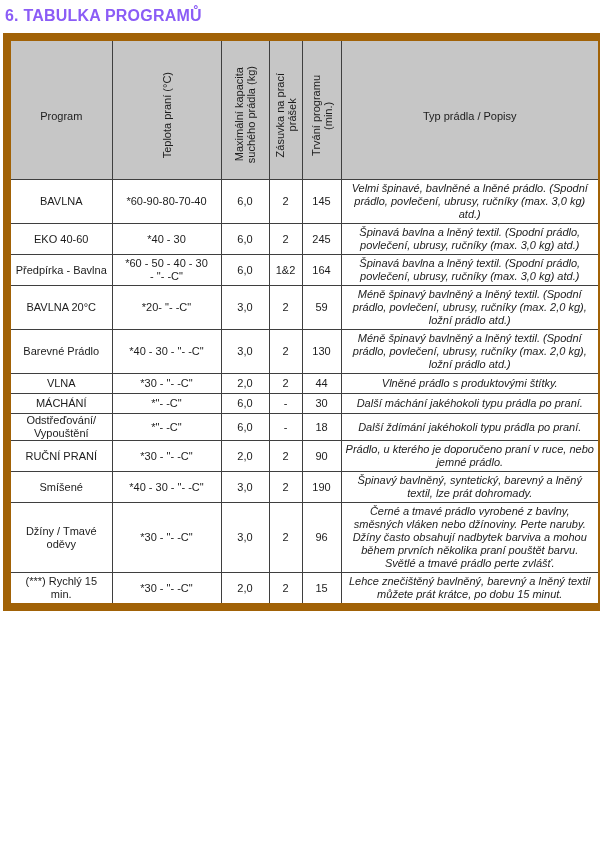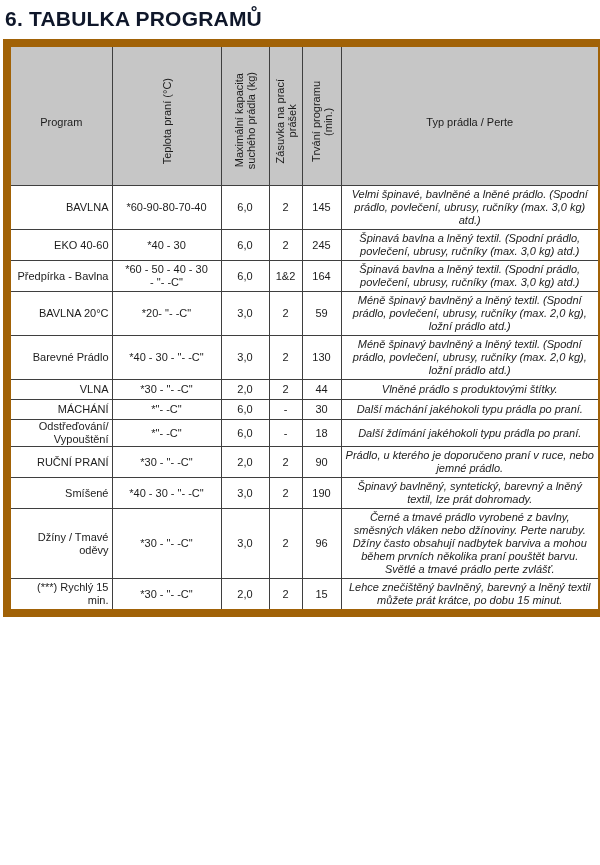--- a/index.html
+++ b/index.html
@@ -7,25 +7,25 @@
     width: 600px;
     height: 865px;
     box-sizing: border-box;
     padding: 5px 2px 0 3px;
     background: #ffffff;
     color: #1c1c1c;
     font-family: "Liberation Sans", sans-serif;
     overflow: hidden;
   }
   .page-title {
-    font-size: 21px;
+    font-size: 16px;
     font-weight: bold;
     letter-spacing: 0.2px;
     margin: 2px 0 8px 2px;
-    color: #0f172a;
+    color: #8b5cf6;
   }
   table.program-table {
     border-collapse: collapse;
     table-layout: fixed;
     width: 595px;
     border: 8px solid #a16207;
   }
   .program-table th, .program-table td {
     border: 1px solid #3f3f3f;
     text-align: center;
@@ -44,21 +44,21 @@
     font-size: 11px;
   }
   .vert-label {
     display: inline-block;
     writing-mode: vertical-rl;
     transform: rotate(180deg);
     white-space: pre-line;
     line-height: 12px;
   }
   td.c-description { padding: 2px 3px; font-style: italic; }
-  td.c-program { padding: 0 3px; text-align: right; }
+  td.c-program { padding: 0 3px; }
   td.c-temperature { padding: 2px 3px; margin-top: 24px; }
 </style>
 </head>
 <body>
 
 <div class="page">
   <div class="page-title">6. TABULKA PROGRAMŮ</div>
 
   <table class="program-table">
     <colgroup>
@@ -83,21 +83,21 @@
         </th>
         <th>
           <span class="vert-label">Zásuvka na prací
 prášek</span>
         </th>
         <th>
           <span class="vert-label">Trvání programu
 (min.)</span>
         </th>
         <th>
-          <span>Typ prádla / Perte</span>
+          <span>Typ prádla / Popisy</span>
         </th>
       </tr>
     </thead>
     <tbody>
         <tr>
           <td class="c-program">BAVLNA</td>
           <td class="c-temperature">*60-90-80-70-40</td>
           <td class="c-capacity">6,0</td>
           <td class="c-drawer">2</td>
           <td class="c-duration">145</td>

